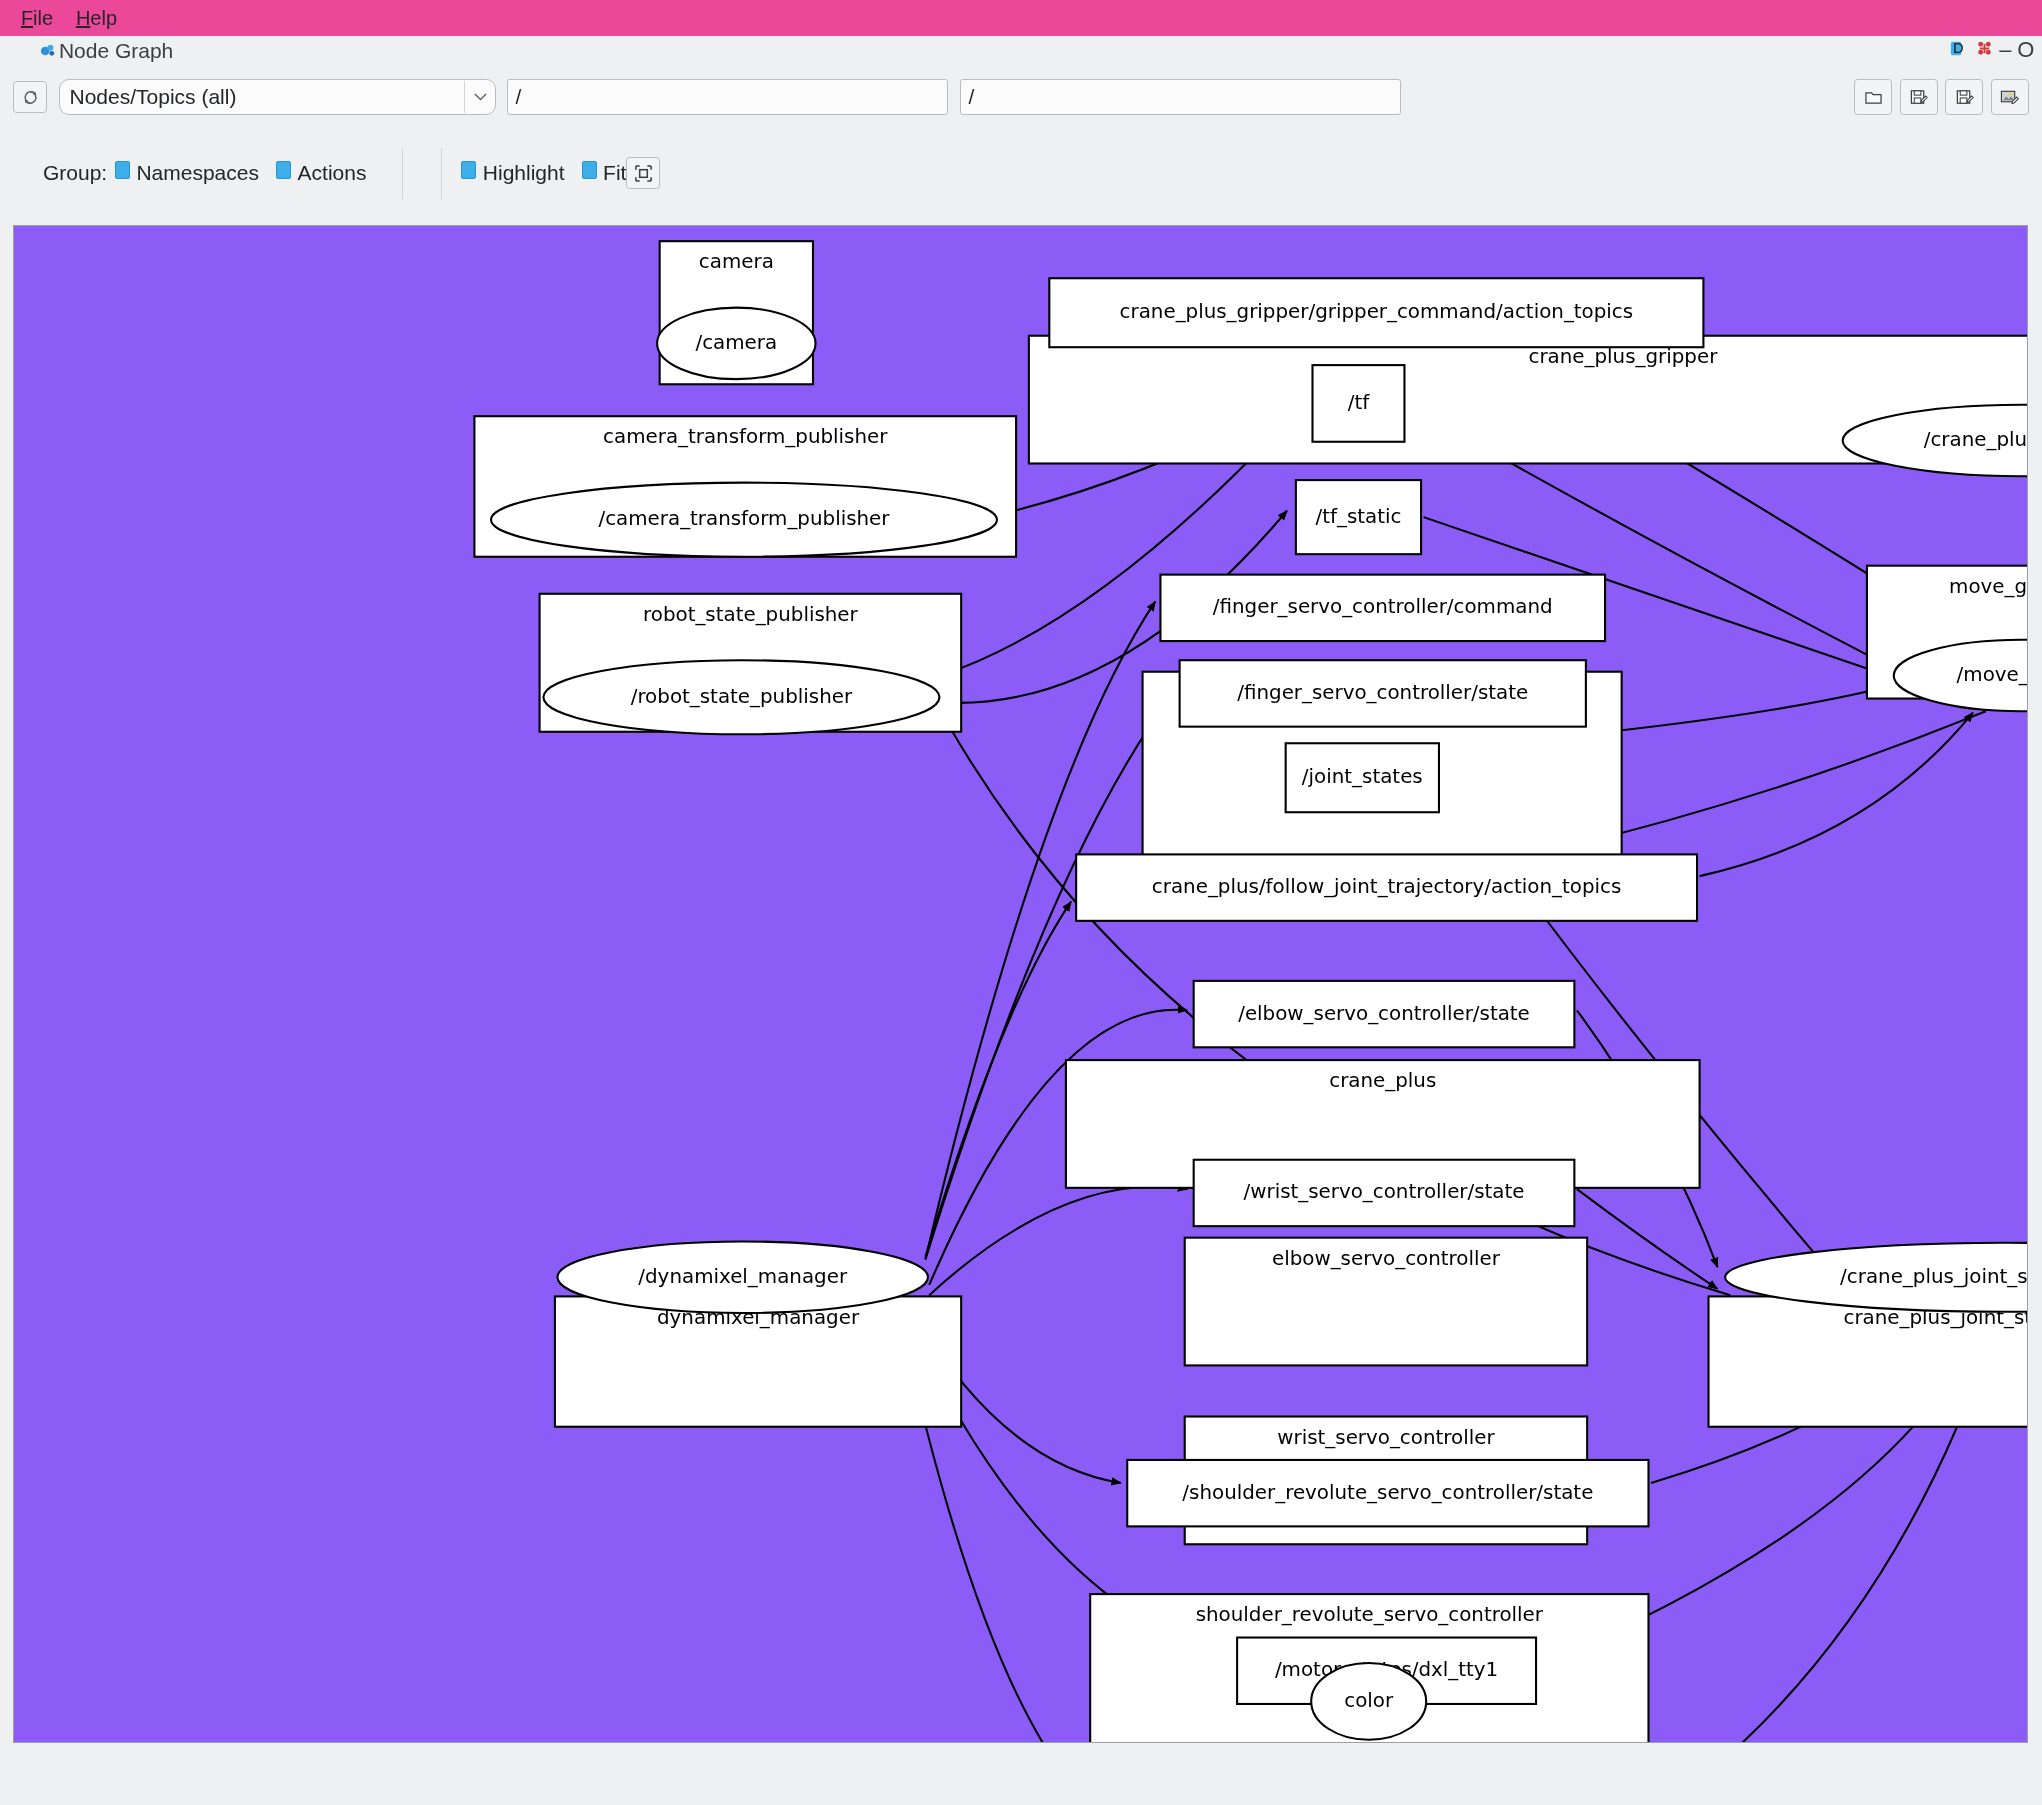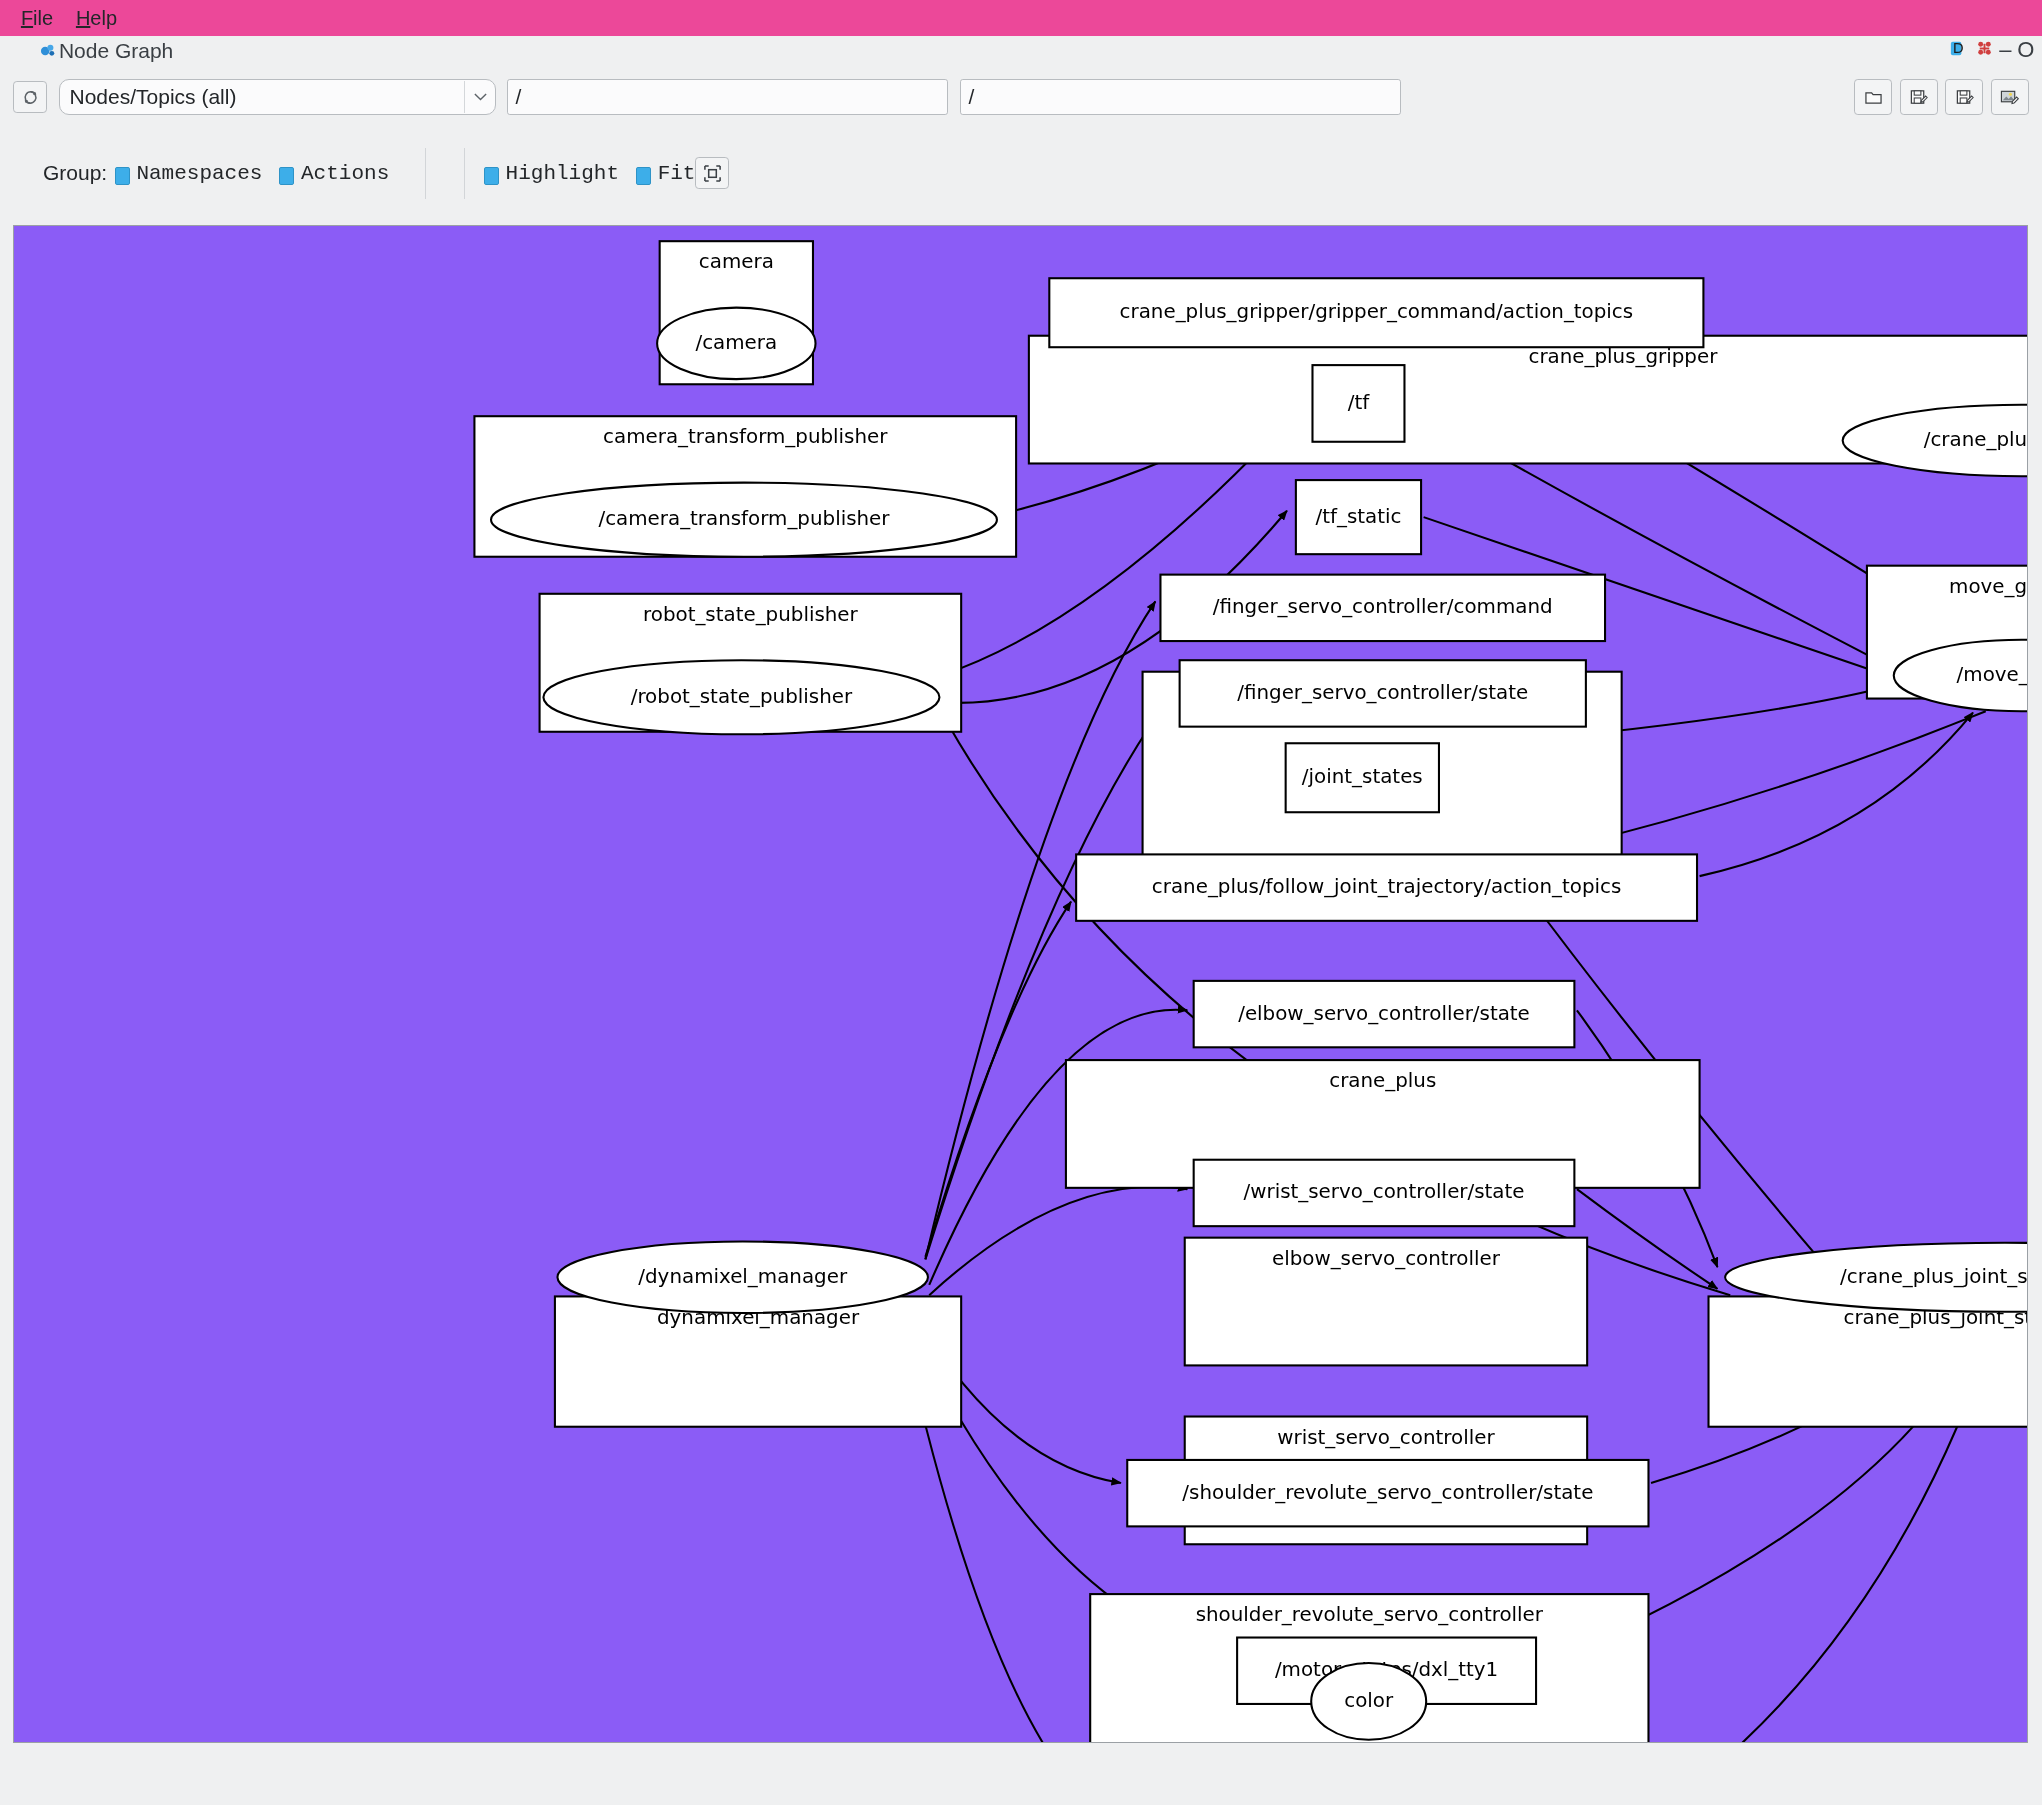--- a/index.html
+++ b/index.html
@@ -79,21 +79,21 @@
     position: relative; left: auto; top: auto; width: 38px; height: 36px;
   }
 
   
   .tb2 {
     position: absolute; left: 0; top: 142px; width: 1717px; height: 62px;
     display: flex; align-items: center;
   }
   .grp { display: flex; align-items: center; height: 45px; }
   .grp-label { font-size: 21px; color: #232629; margin-right: 7.6px; white-space: nowrap; }
-  .cbx { display: flex; align-items: flex-end; margin-right: 17px; white-space: nowrap; font-family: Liberation Mono, monospace; }
+  .cbx { display: flex; align-items: flex-start; margin-right: 17px; white-space: nowrap; }
   .cbx .box {
     width: 15px; height: 18px; border-radius: 1.9px; margin-right: 6.6px;
     box-sizing: border-box; flex: none;
   }
   .cbx .box.on { background: #3daee9; border: 0.9px solid #2e93c7; }
   .cbx .box.off { background: #f7f8f8; border: 0.9px solid #c1c5c9; }
   .cbx .lbl { font-size: 21px; color: #232629; }
   .vsep { width: 0.9px; height: 51px; background: #d2d5d8; margin: 0 19px; }
 
   

